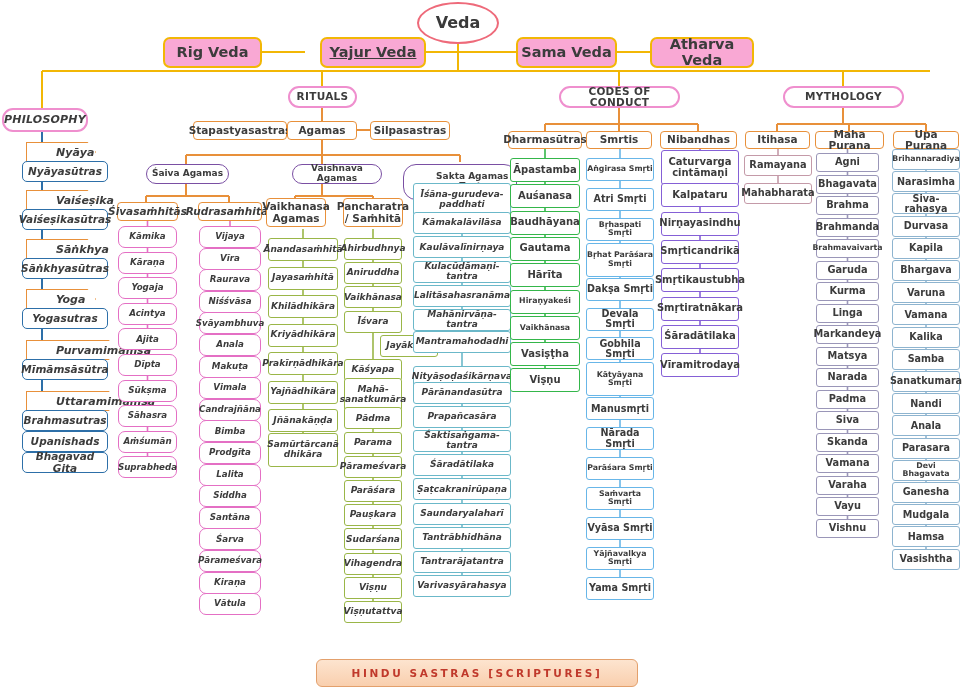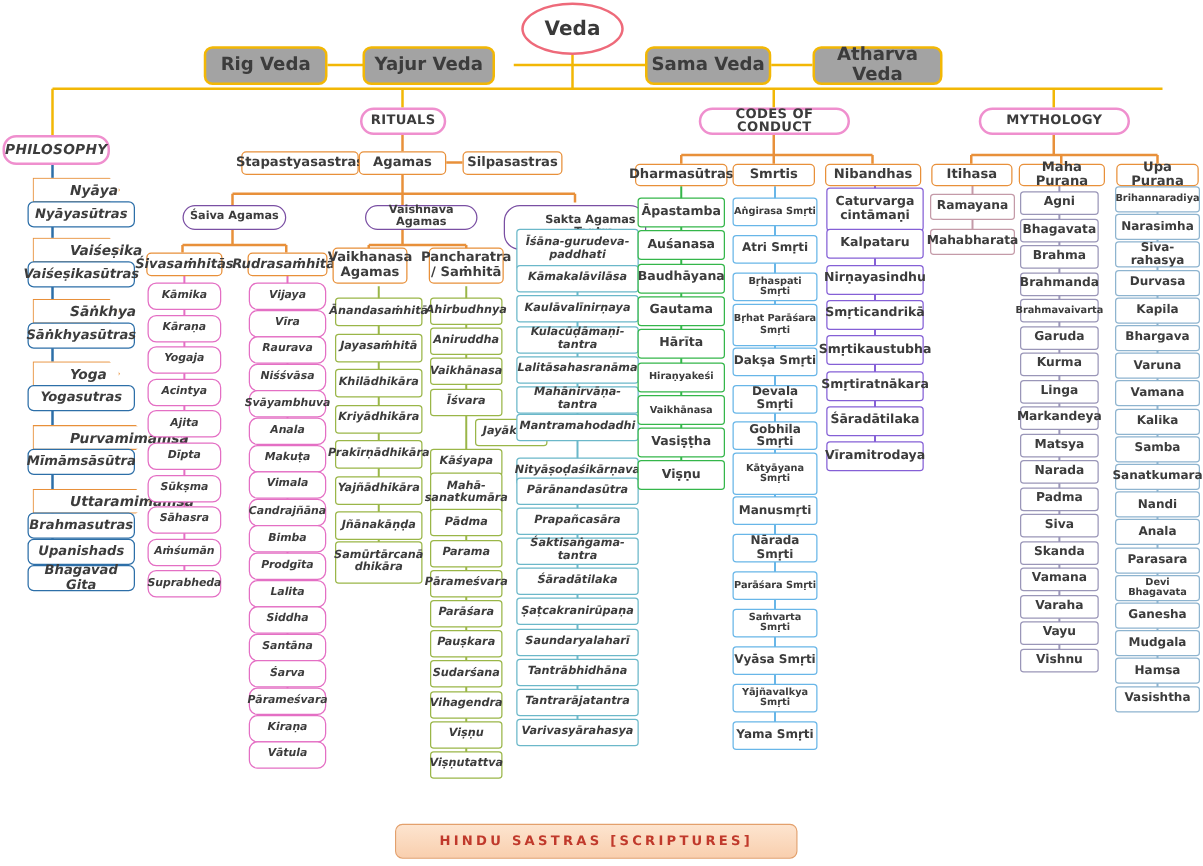--- a/index.html
+++ b/index.html
@@ -7,21 +7,21 @@
        font-family:"DejaVu Sans","Liberation Sans",sans-serif;}
   #canvas{position:absolute;left:0;top:0;width:962px;height:693px;}
   .node{position:absolute;box-sizing:border-box;display:flex;align-items:center;
         justify-content:center;text-align:center;line-height:1.08;z-index:5;
         background:#fff;}
   
   .root{border:2.5px solid #ee6a7a;border-radius:50%;background:#fff;
         font-size:16px;font-weight:600;color:#3a3a3a;}
   
   .veda{border:2.5px solid #f2b705;border-radius:7px;font-size:14.5px;
-        font-weight:700;color:#3c3c3c;background:#a3a3a3;}
+        font-weight:700;color:#3c3c3c;background:#f9a8d4;}
   
   .cat{border:2px solid #ef8fce;border-radius:11px;font-size:10.5px;
        font-weight:700;color:#3c3c3c;letter-spacing:.3px;background:#fff;}
   .cat.italic{font-style:italic;font-size:11px;letter-spacing:.2px;}
   
   .ohead{border:1.7px solid #e8903a;border-radius:4px;font-size:10.5px;
          font-weight:600;color:#3c3c3c;background:#fff;}
   .ohead.it{font-style:italic;font-weight:600;}
   
   .pcap{border:1.8px solid #7a4fa3;border-radius:13px;font-size:9px;
@@ -134,21 +134,21 @@
     <line x1="620" x2="620" y1="149" y2="588.0999999999999" stroke="#68b6e8" stroke-width="1.6"></line>
     <line x1="700" x2="700" y1="146" y2="365.1" stroke="#8560d6" stroke-width="1.6"></line>
     <line x1="778" x2="778" y1="146" y2="193.5" stroke="#c49aa8" stroke-width="1.6"></line>
     <line x1="847.5" x2="847.5" y1="144" y2="528" stroke="#9a96b8" stroke-width="1.6"></line>
     <line x1="926" x2="926" y1="140" y2="559.0999999999999" stroke="#8eb4cf" stroke-width="1.6"></line>
   </svg>
 
 <div class="node root" style="left:417px;top:2px;width:82px;height:42px;">Veda</div>
 
 <div class="node veda" style="left:163px;top:37px;width:99px;height:31px;">Rig Veda</div>
-<div class="node veda" style="left:290px;top:37px;width:106px;height:31px;">Yajur Veda</div>
+<div class="node veda" style="left:320px;top:37px;width:106px;height:31px;text-decoration:underline;">Yajur Veda</div>
 <div class="node veda" style="left:516px;top:37px;width:101px;height:31px;">Sama Veda</div>
 <div class="node veda" style="left:650px;top:37px;width:104px;height:31px;">Atharva Veda</div>
 
 <div class="node cat italic" style="left:2px;top:108px;width:86px;height:24px;">PHILOSOPHY</div>
 <div class="node cat" style="left:288px;top:86px;width:69px;height:22px;">RITUALS</div>
 <div class="node cat" style="left:559px;top:86px;width:121px;height:22px;">CODES OF CONDUCT</div>
 <div class="node cat" style="left:783px;top:86px;width:121px;height:22px;">MYTHOLOGY</div>
 
 <div class="node ohead" style="left:193px;top:121px;width:94px;height:19px;">Stapastyasastras</div>
 <div class="node ohead" style="left:287px;top:121px;width:70px;height:19px;">Agamas</div>

